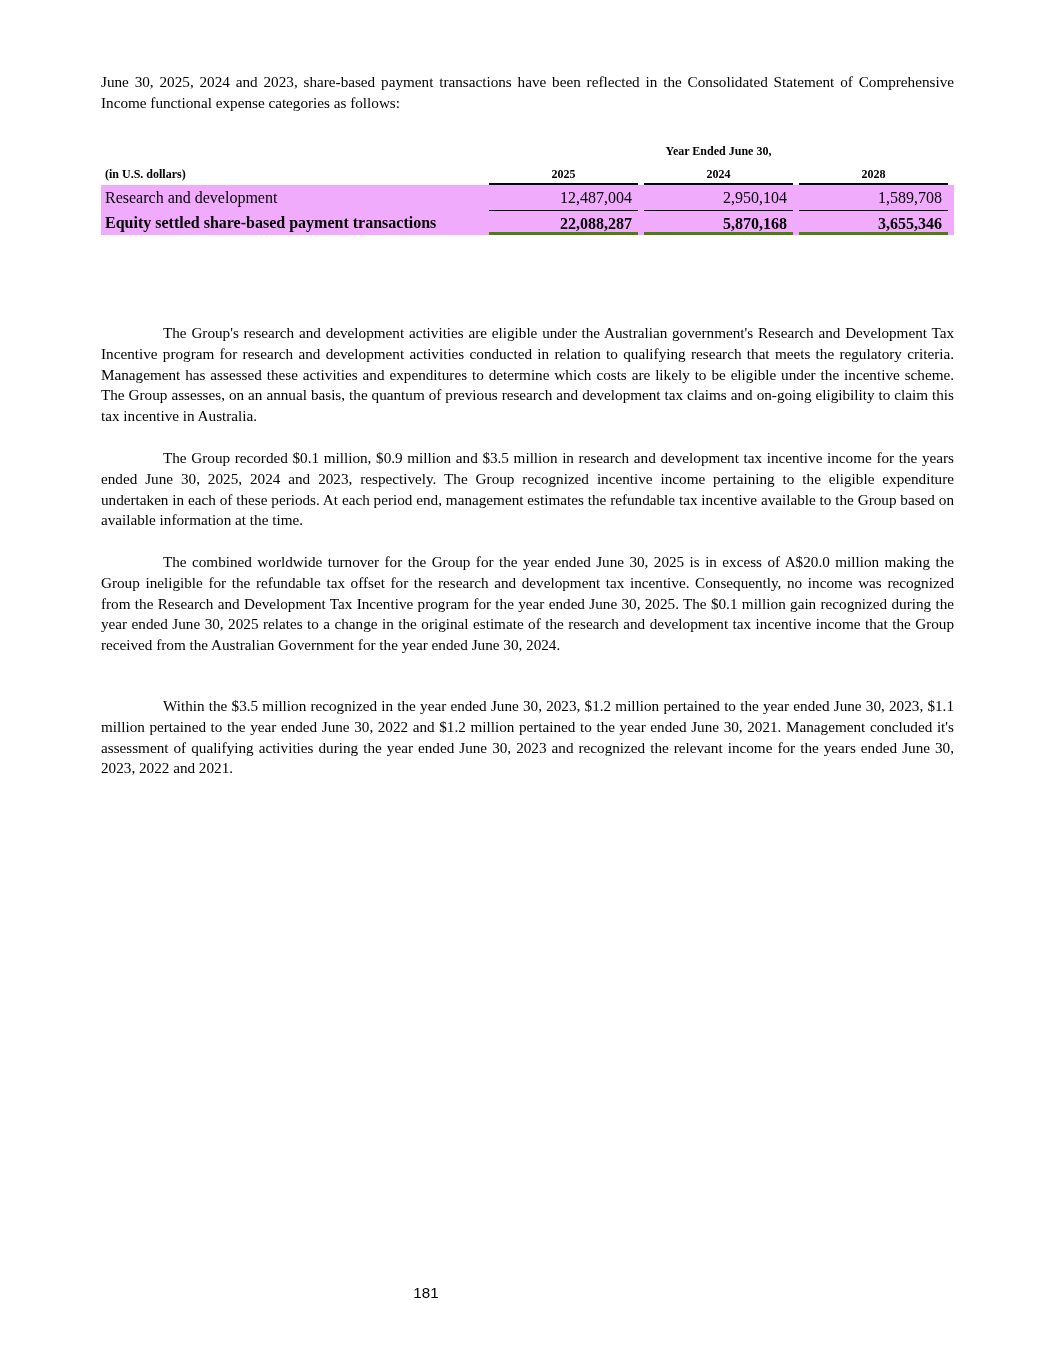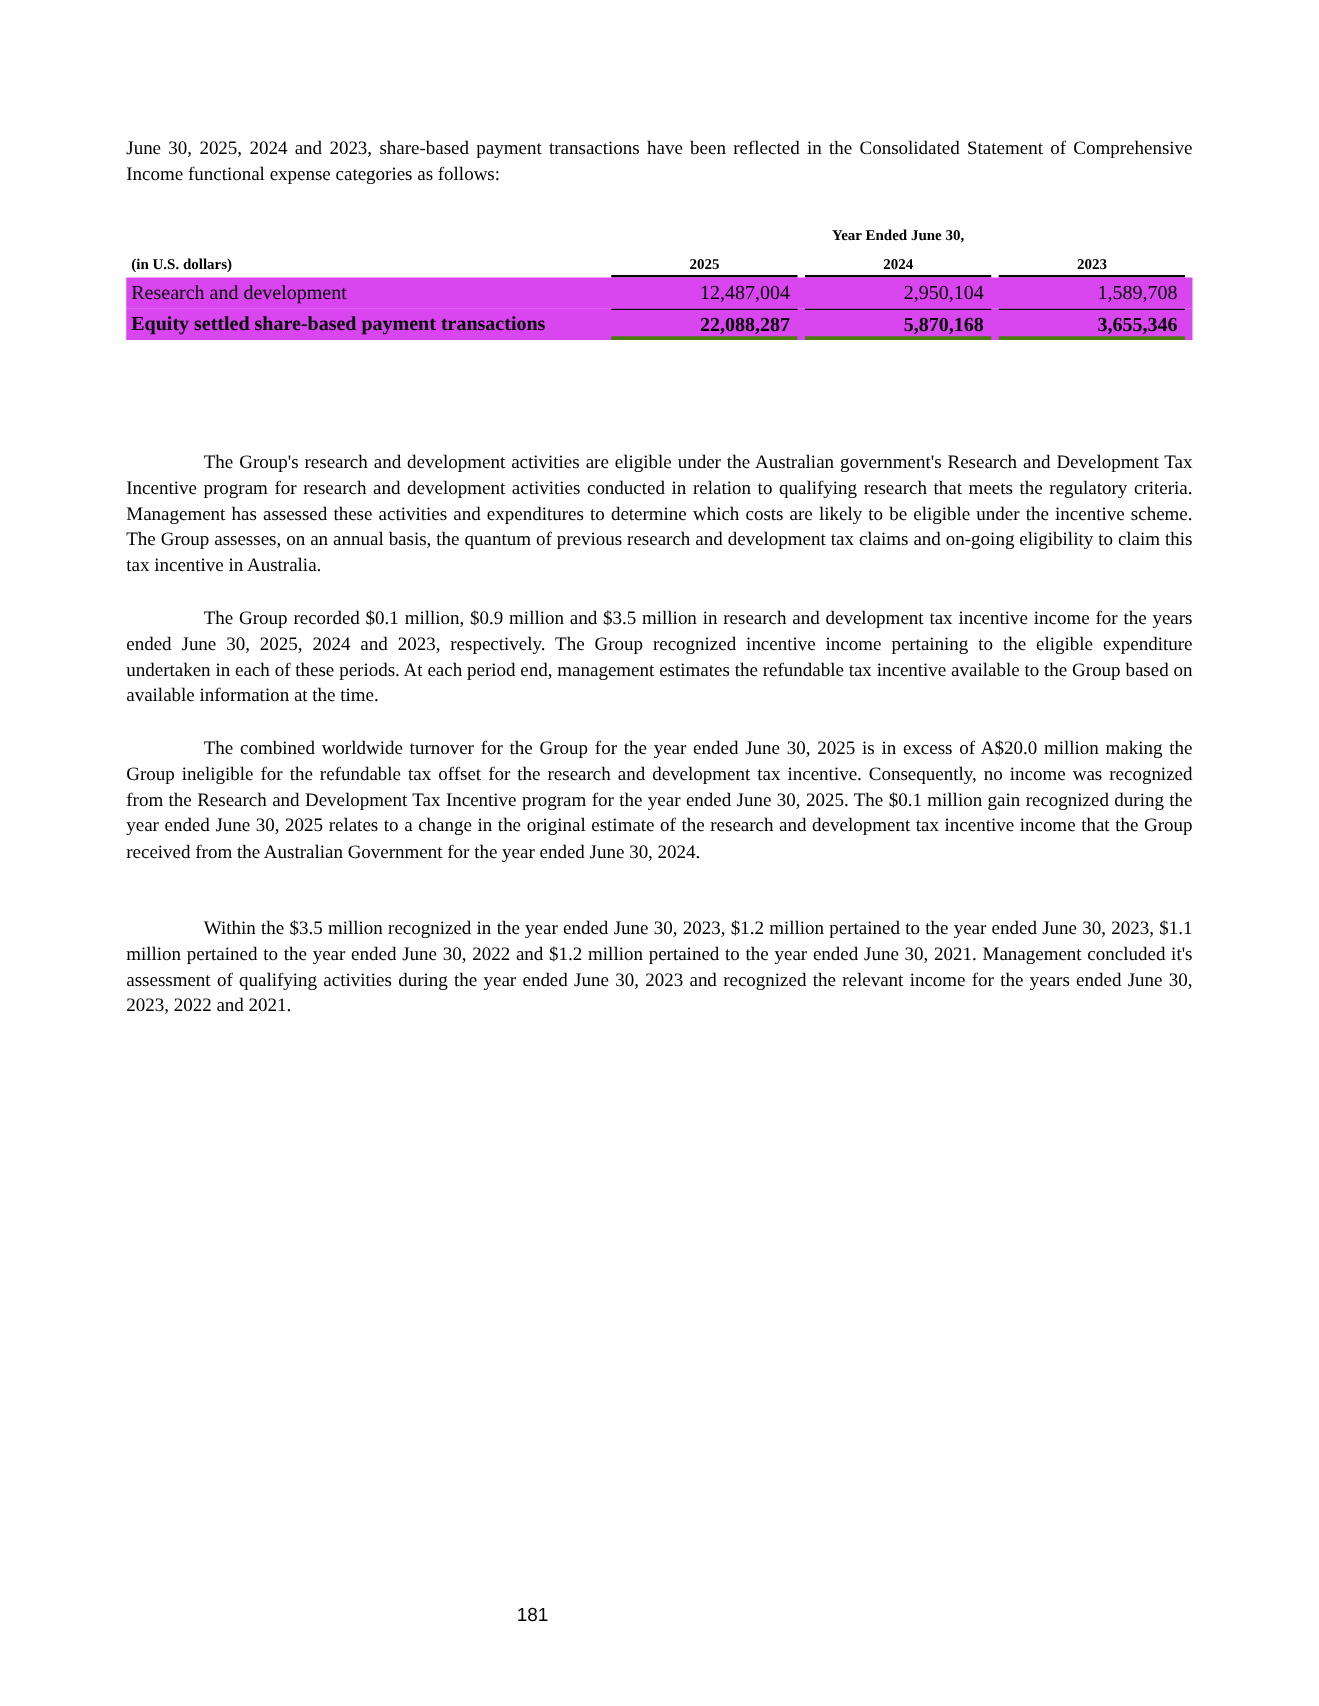--- a/index.html
+++ b/index.html
@@ -12,21 +12,20 @@
       height: 1365px;
       position: relative;
       font-family: "Liberation Serif", "DejaVu Serif", serif;
       color: #000000;
     }
     .page {
       position: absolute;
       left: 101px;
       top: 72px;
       width: 853px;
-      margin-top: 37px;
     }
     p.body {
       margin: 0;
       font-size: 15.2px;
       line-height: 20.8px;
       text-align: justify;
     }
     p.indent {
       text-indent: 62px;
     }
@@ -38,21 +37,21 @@
       left: 0;
       top: 69px;
       width: 853px;
     }
     .row {
       position: relative;
       height: 25px;
       display: block;
     }
     .row.hl {
-      background: #d946ef;
+      background: #f0abfc;
     }
     .cell {
       position: absolute;
       top: 0;
       height: 100%;
       box-sizing: border-box;
     }
     .c0 { left: 0; width: 380px; padding-left: 4px; }
     .c1 { left: 388px; width: 149px; }
     .c2 { left: 543px; width: 149px; }
@@ -141,21 +140,21 @@
 
   <p class="body intro">June 30, 2025, 2024 and 2023, share-based payment transactions have been reflected in the Consolidated Statement of Comprehensive Income functional expense categories as follows:</p>
 
   <div class="fin-table">
     <div class="hdr-group">Year Ended June 30,</div>
 
     <div class="hdr-row">
       <div class="cell c0">(in U.S. dollars)</div>
       <div class="cell c1 num">2025</div>
       <div class="cell c2 num">2024</div>
-      <div class="cell c3 num">2023</div>
+      <div class="cell c3 num">2028</div>
     </div>
 
     <div class="row data-row hl">
       <div class="cell c0">Research and development</div>
       <div class="cell c1 num">12,487,004</div>
       <div class="cell c2 num">2,950,104</div>
       <div class="cell c3 num">1,589,708</div>
     </div>
 
 

